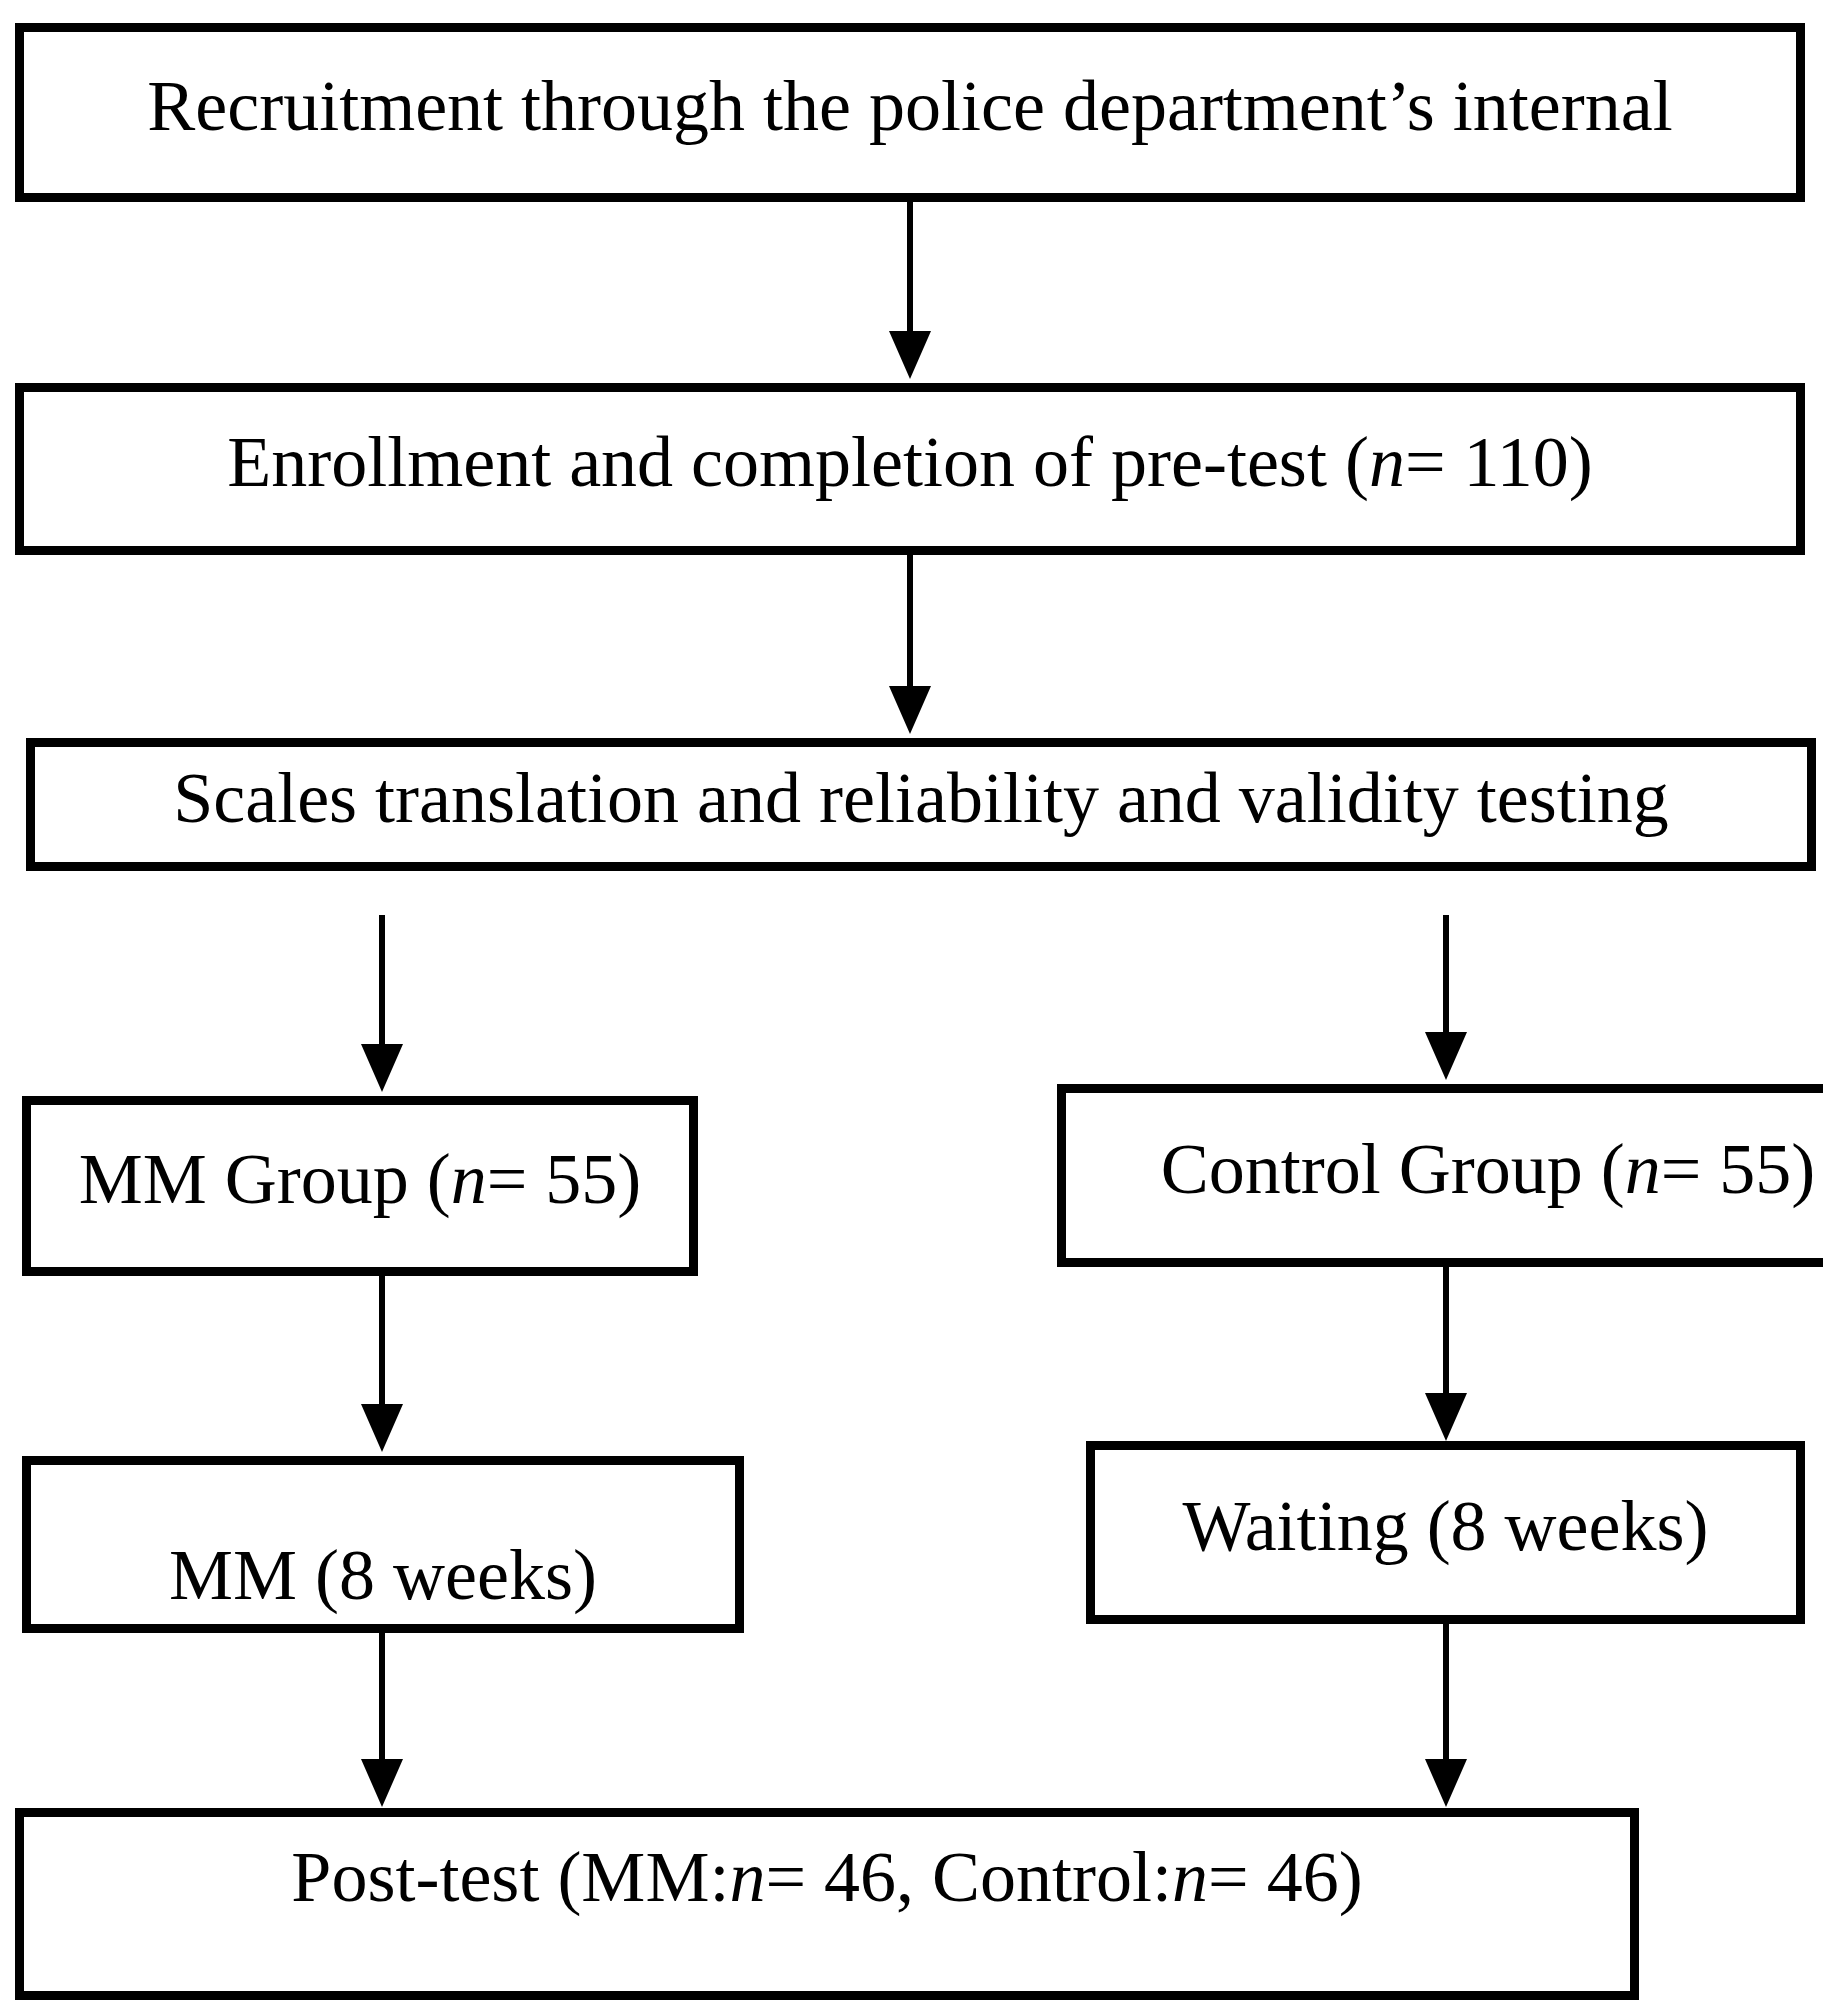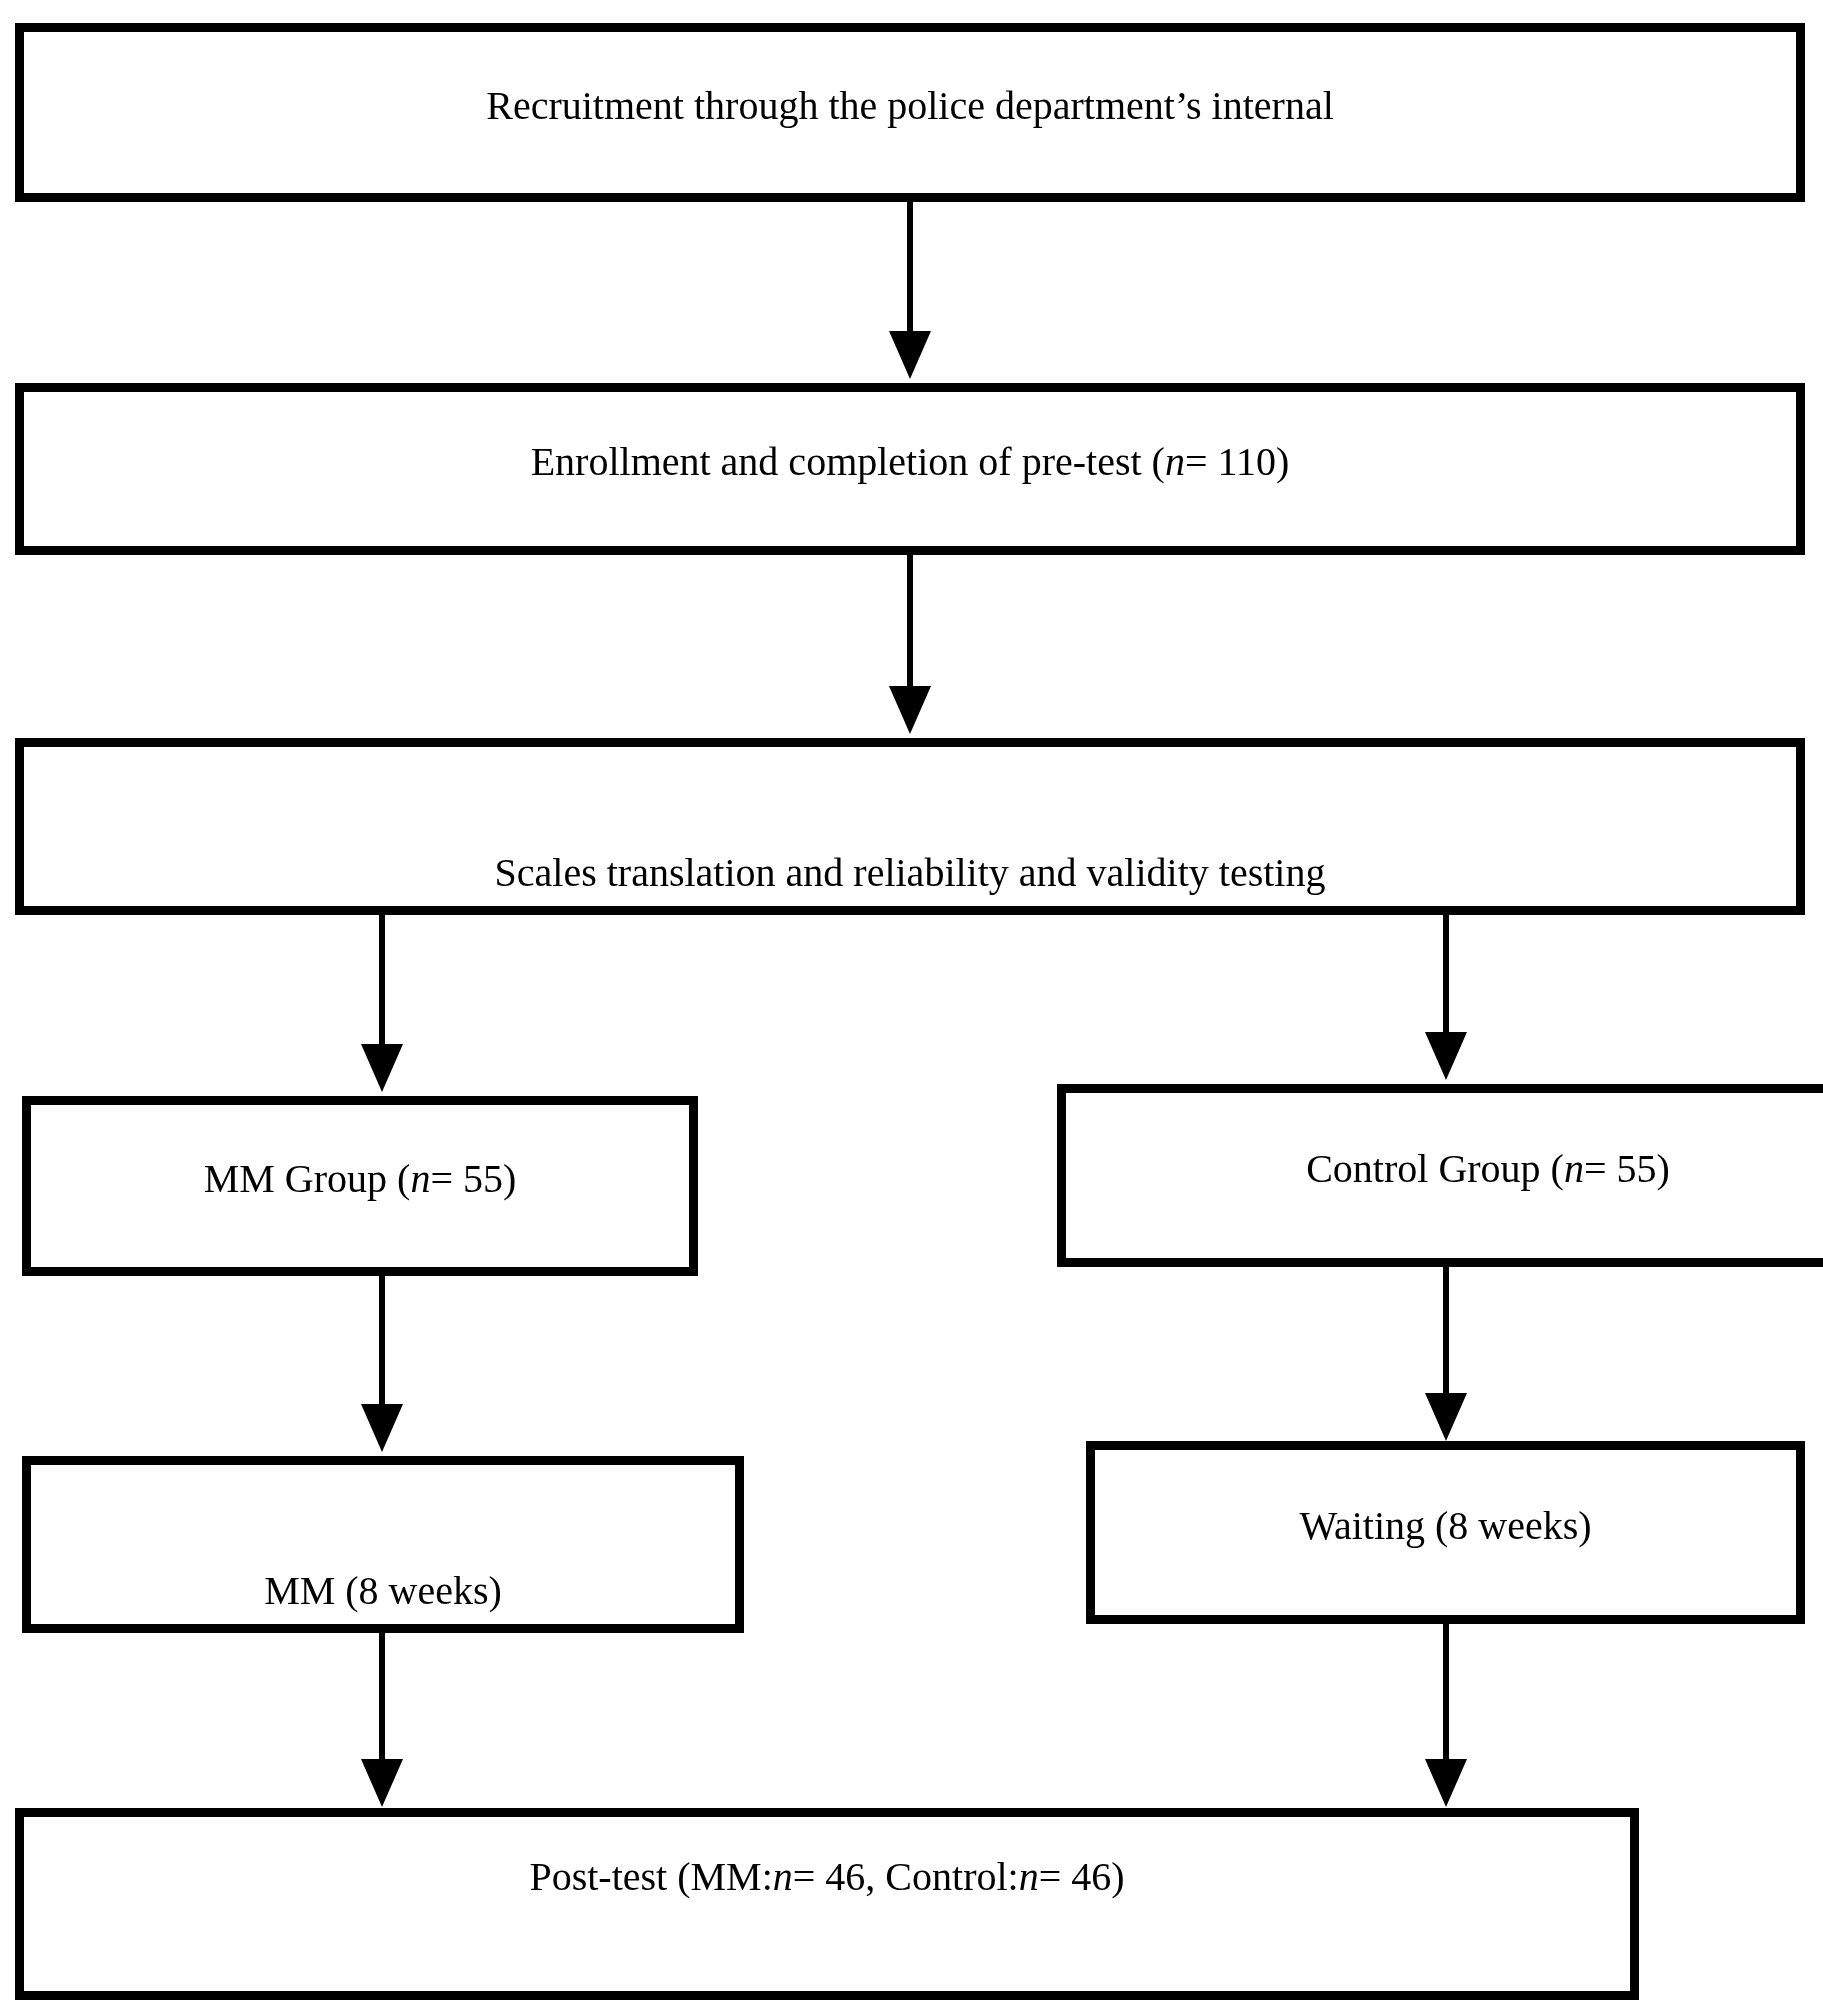--- a/index.html
+++ b/index.html
@@ -18,21 +18,21 @@
   }
   .box {
     position: absolute;
     box-sizing: border-box;
     border: 9px solid #000000;
     background: #ffffff;
     display: flex;
     align-items: center;
     justify-content: center;
     padding-bottom: 13.5px; 
-    font-size: 40px;
+    font-size: 72px;
     line-height: 1;
     white-space: nowrap;
     text-align: center;
   }
   .it {
     font-style: italic;
   }
   .arrow {
     position: absolute;
     width: 42px;
@@ -74,21 +74,21 @@
     <span>Enrollment and completion of pre-test (</span>
       <span class="it">n</span>
       <span> = 110)</span>
   </div>
 
   <div class="arrow" style="left:889px; top:555px; height:179px;">
     <div class="aline"></div>
     <div class="ahead"></div>
   </div>
 
-  <div class="box" style="left:15px; top:738px; width:1790px; height:177px;align-items:flex-end;">
+  <div class="box" style="left:26px; top:738px; width:1790px; height:133px;">
     <span>Scales translation and reliability and validity testing</span>
   </div>
 
   <div class="arrow" style="left:361px; top:915px; height:177px;">
     <div class="aline"></div>
     <div class="ahead"></div>
   </div>
 
   <div class="arrow" style="left:1425px; top:915px; height:165px;">
     <div class="aline"></div>

